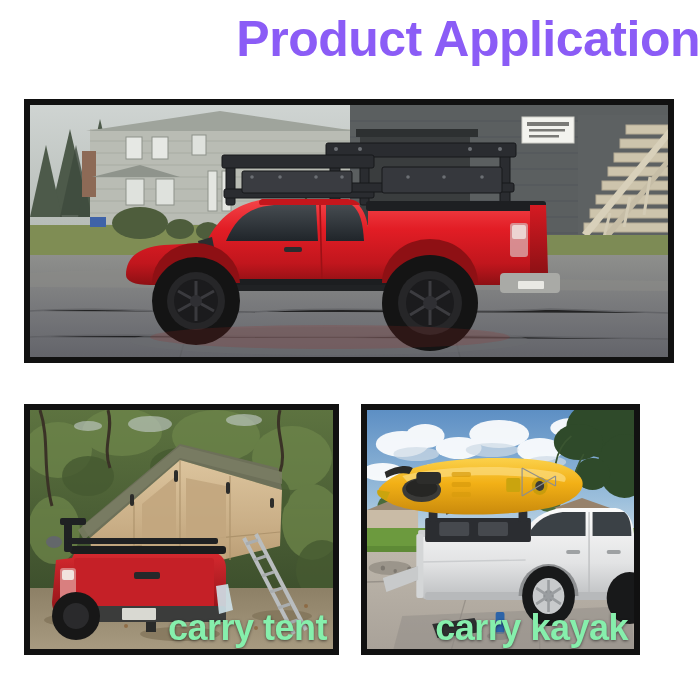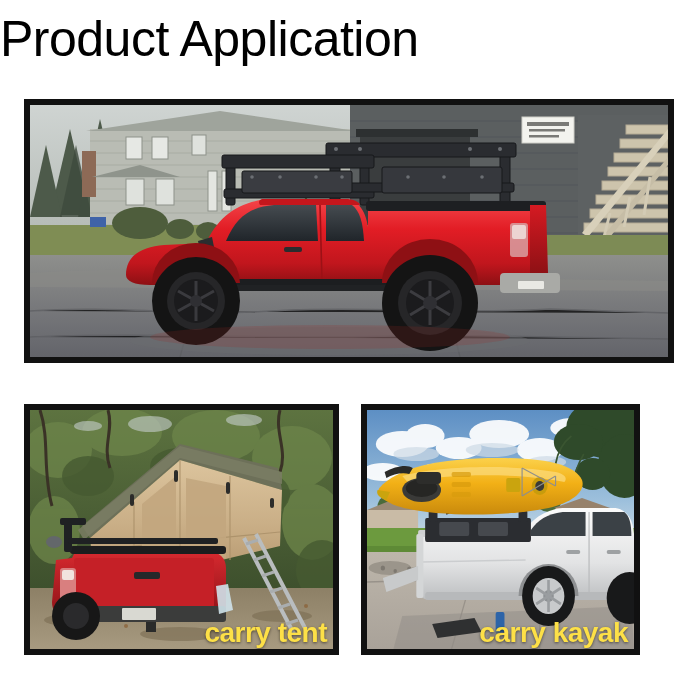--- a/index.html
+++ b/index.html
@@ -5,45 +5,45 @@
   html,body{margin:0;padding:0;}
   body{
     width:700px;height:700px;background:#ffffff;
     font-family:"Liberation Sans",sans-serif;
     overflow:hidden;position:relative;
   }
   .page{position:relative;width:700px;height:700px;background:#fff;}
 
   .title{
     position:absolute;left:0;top:14px;width:700px;
-    text-align:left;
+    text-align:right;
     font-family:"Liberation Sans",sans-serif;
-    font-weight:normal;
+    font-weight:bold;
     font-size:50px;
     letter-spacing:-0.5px;
-    color:#000000;
+    color:#8b5cf6;
     line-height:1.0;
     white-space:nowrap;
   }
 
   
   .frame{position:absolute;background:#111111;box-sizing:border-box;padding:6px;}
   .frame .inner{position:relative;width:100%;height:100%;overflow:hidden;background:#6b6b66;}
   .frame svg{display:block;width:100%;height:100%;}
 
   #frame-main{left:24px;top:99px;width:650px;height:264px;}
   #frame-tent{left:24px;top:404px;width:315px;height:251px;}
   #frame-kayak{left:361px;top:404px;width:279px;height:251px;}
 
   .caption{
     position:absolute;right:6px;bottom:2px;
-    color:#fde047;
+    color:#86efac;
     font-family:"Liberation Sans",sans-serif;
     font-weight:bold;
-    font-size:28px;
+    font-size:36px;
     line-height:1.05;
     letter-spacing:-0.5px;
     text-shadow:0 1px 3px rgba(0,0,0,.55);
     white-space:nowrap;
     pointer-events:none;
   }
 </style>
 </head>
 <body>
 

